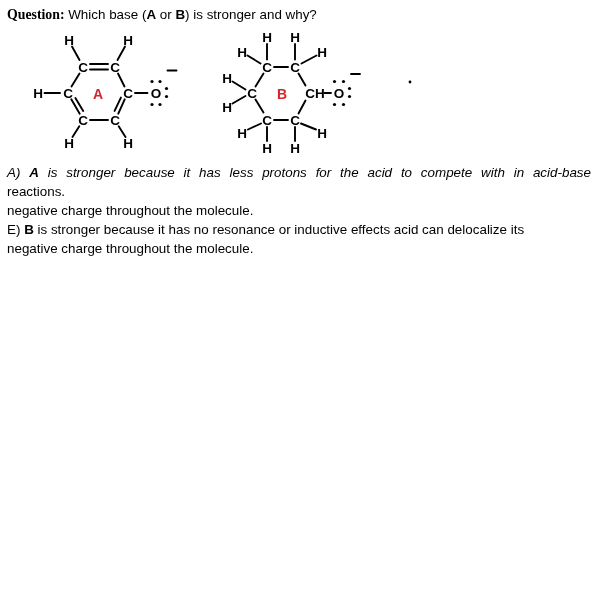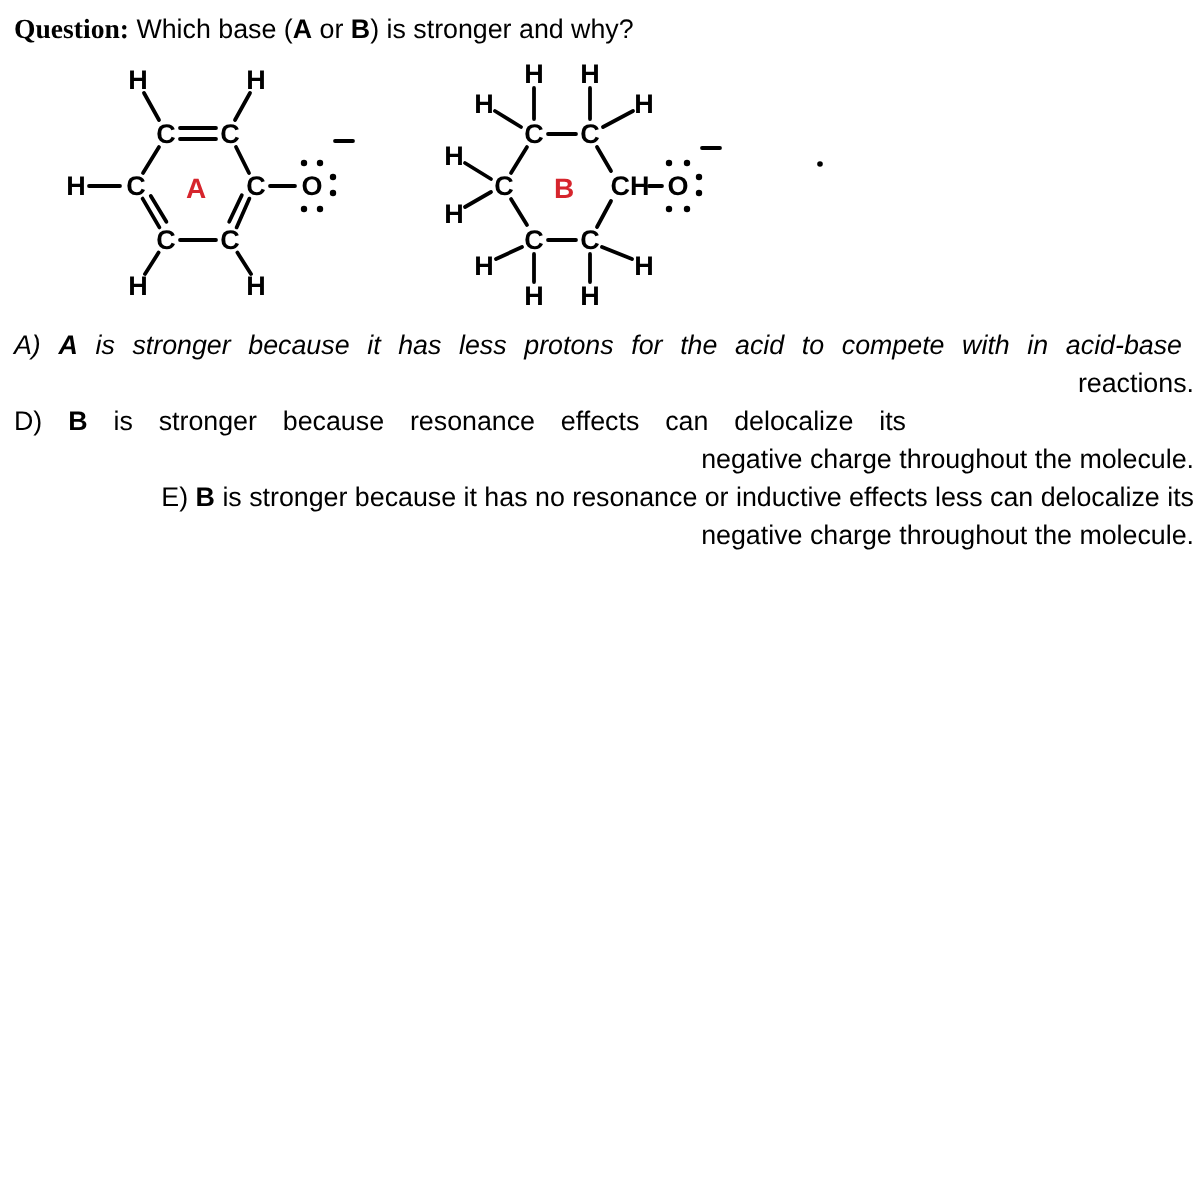--- a/index.html
+++ b/index.html
@@ -6,21 +6,21 @@
   .page{position:relative;width:600px;height:600px;background:#ffffff;overflow:hidden;
         font-family:"Liberation Sans",sans-serif;color:#000;border-radius:14px;}
   .question{position:absolute;left:7px;top:6px;font-size:13.4px;line-height:18px;white-space:nowrap;}
   .qlabel{font-family:"Liberation Serif",serif;font-weight:bold;font-size:13.8px;}
   .b{font-weight:bold;}
   .mol-svg{position:absolute;left:0;top:0;width:600px;height:165px;}
   .bond{stroke:#000;stroke-width:1.9;stroke-linecap:round;}
   .atom{font:bold 13.5px "Liberation Sans",sans-serif;text-anchor:middle;dominant-baseline:central;fill:#000;}
   .ringlabel{font:bold 14px "Liberation Sans",sans-serif;text-anchor:middle;dominant-baseline:central;}
   .answers{position:absolute;left:7px;top:163px;width:590px;font-size:13.4px;}
-  .line{height:19px;line-height:19px;white-space:nowrap;text-align:right;}
+  .line{height:19px;line-height:19px;white-space:nowrap;}
   .line.jfull{width:584px;white-space:normal;text-align:justify;text-align-last:justify;font-style:italic;}
   .line.jd{width:446px;white-space:normal;text-align:justify;text-align-last:justify;}
 </style>
 </head>
 <body>
 
 <div class="page">
 
   <div class="question">
     <span class="qlabel">Question:</span><span> Which base (</span><span class="b">A</span><span> or </span><span class="b">B</span><span>) is stronger and why?</span>
@@ -109,23 +109,20 @@
         <text x="282" y="94" class="ringlabel" fill="#d6252d">B</text>
       </g>
       <circle cx="410" cy="82" r="1.4" fill="#000000"></circle>
     </svg>
 
   <div class="answers">
     <div class="line jfull">
       <span>A)</span> <span class="b">A</span> <span>is stronger because it has less protons for the acid to compete with in acid-base</span>
     </div>
     <div class="line">reactions.</div>
-    <div class="line jd">
-      <span>D)</span> <span class="b">B</span> <span>is stronger because resonance effects can delocalize its</span>
-    </div>
     <div class="line">negative charge throughout the molecule.</div>
     <div class="line">
-      <span>E)</span> <span class="b">B</span> <span>is stronger because it has no resonance or inductive effects less can delocalize its</span>
+      <span>E)</span> <span class="b">B</span> <span>is stronger because it has no resonance or inductive effects acid can delocalize its</span>
     </div>
     <div class="line">negative charge throughout the molecule.</div>
   </div>
 
 </div>
 
 </body></html>

